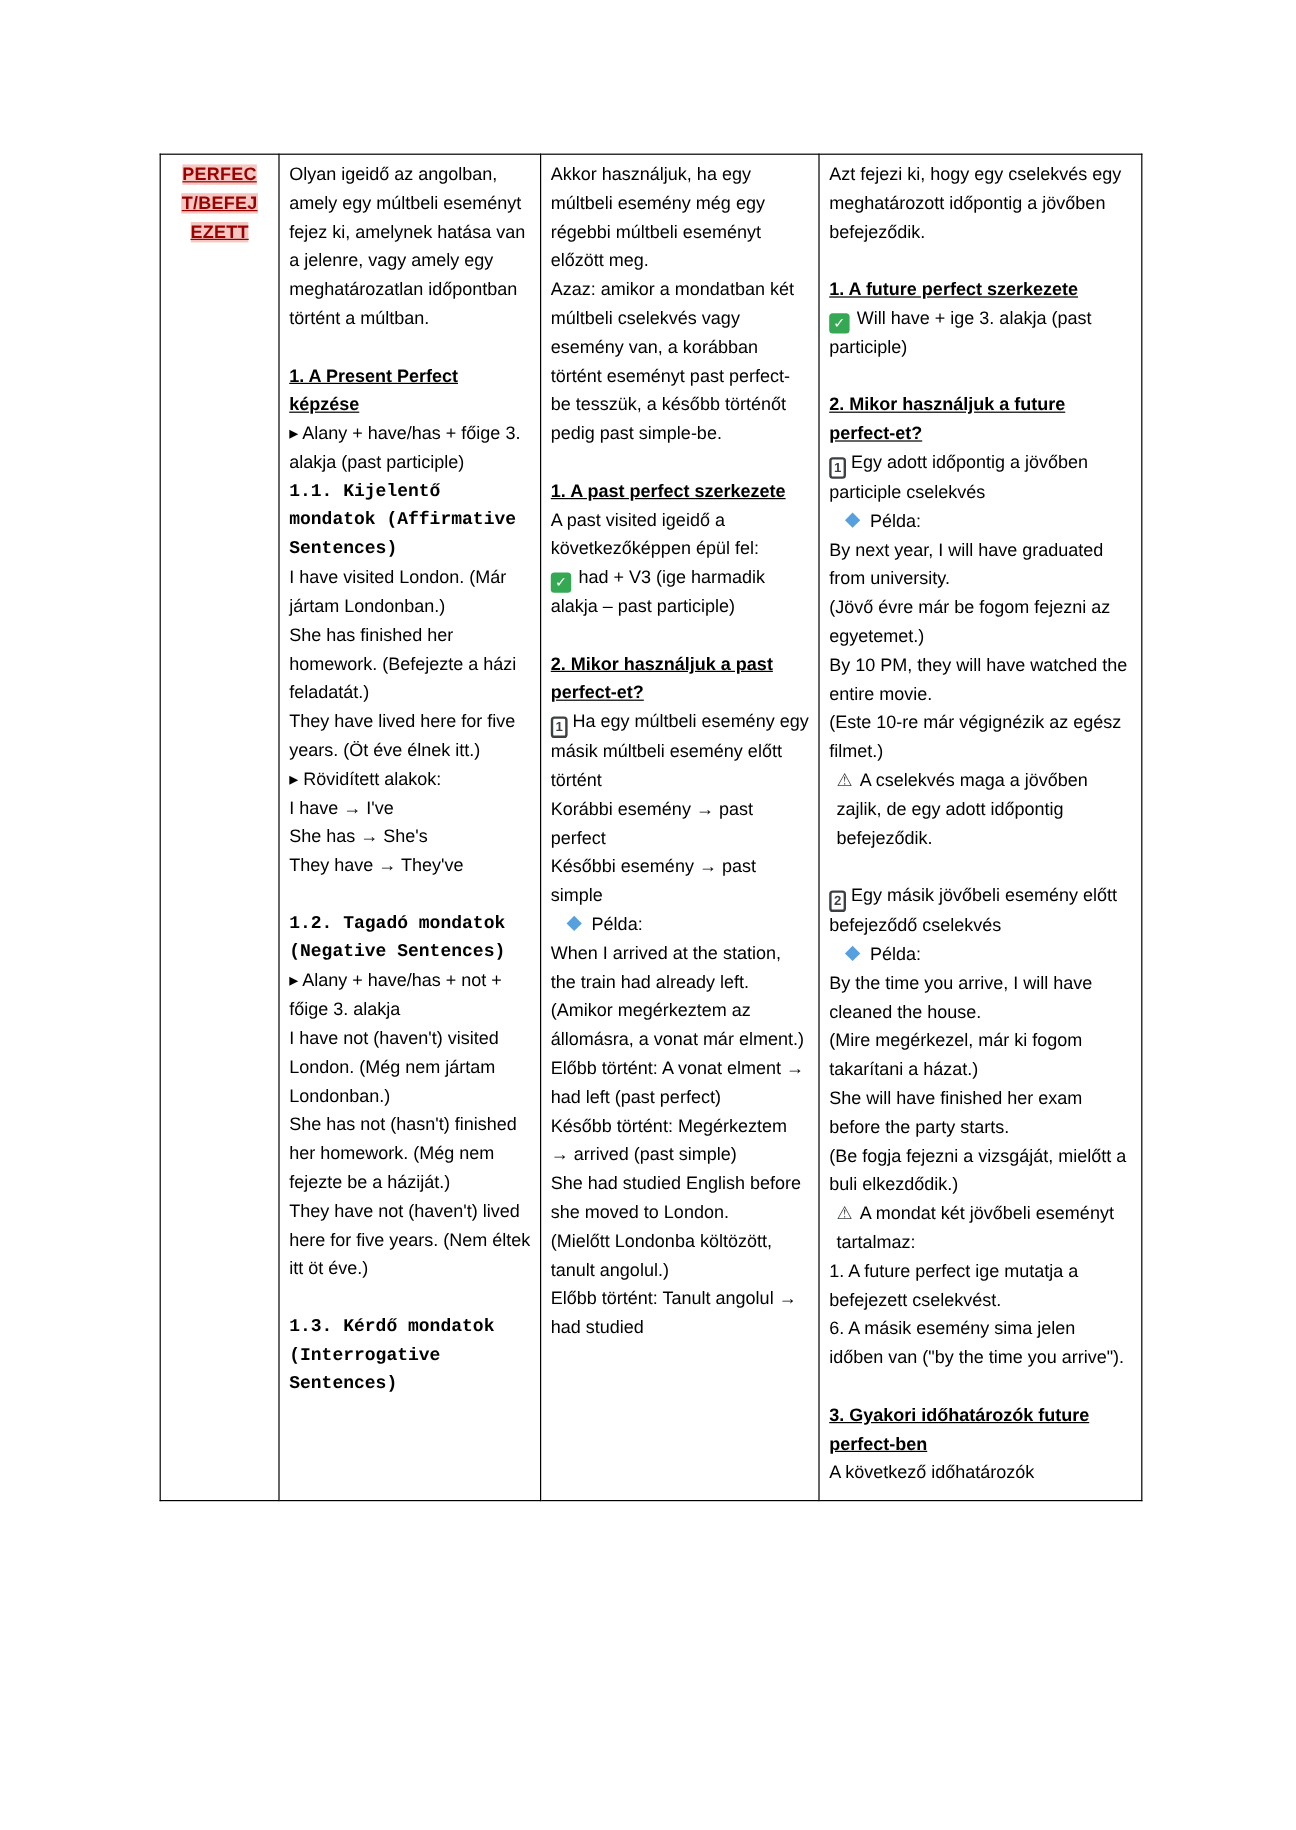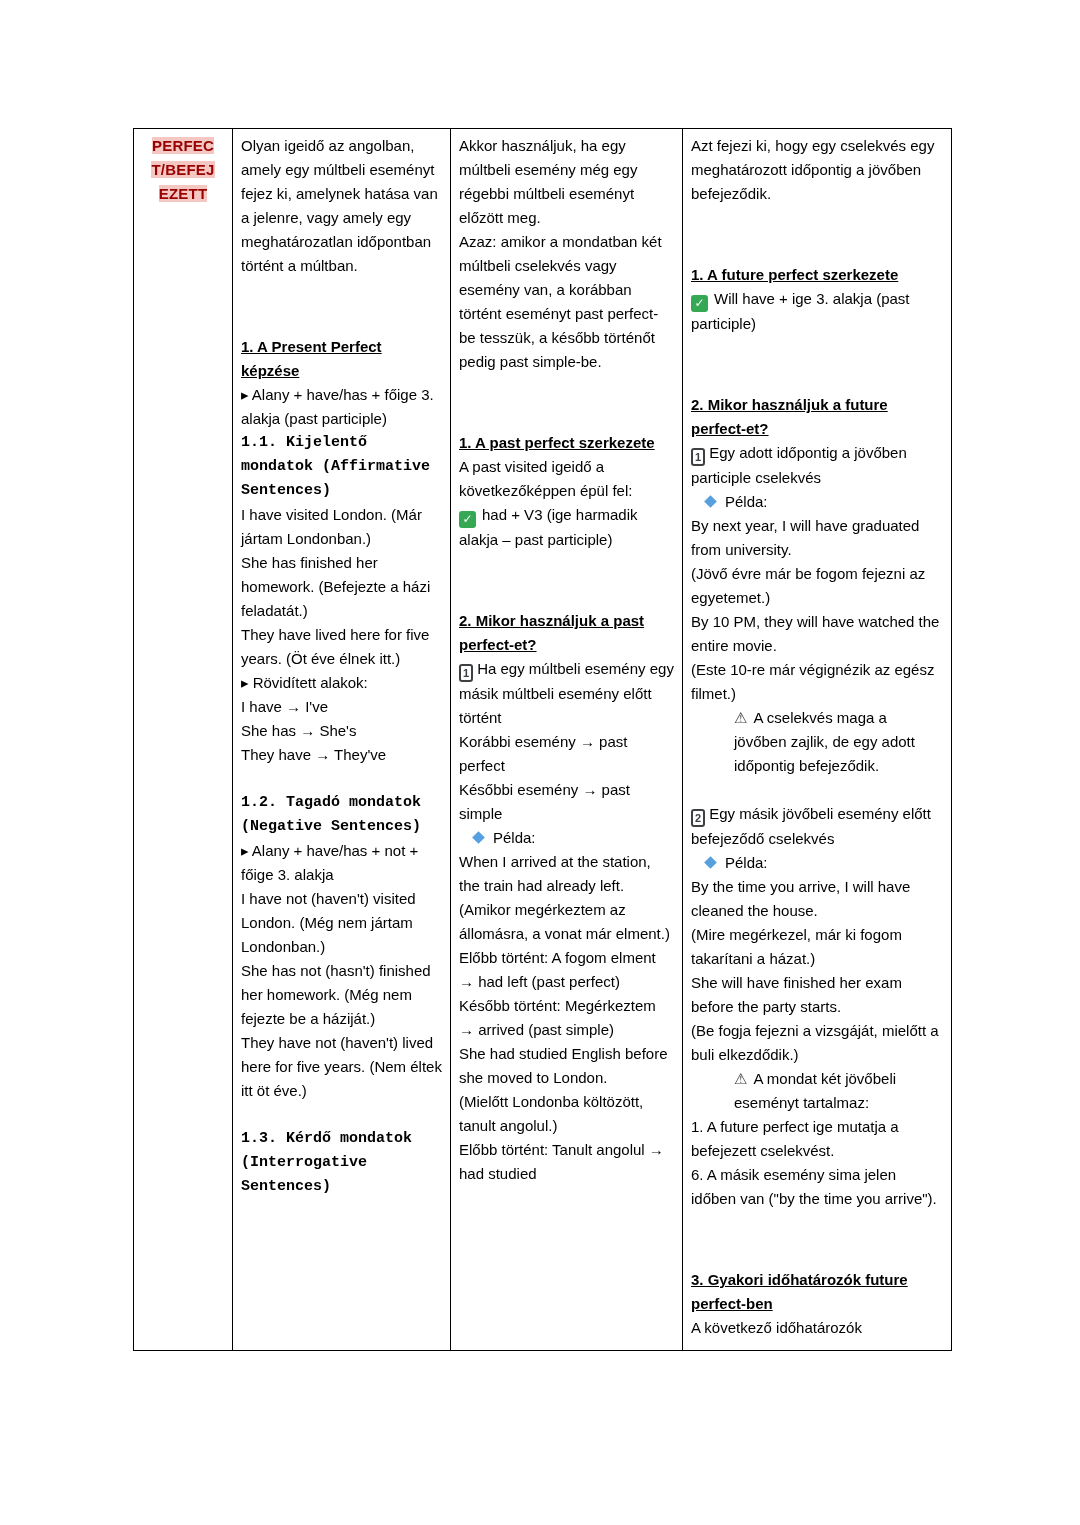--- a/index.html
+++ b/index.html
@@ -33,30 +33,31 @@
     color: #000000;
     word-wrap: break-word;
   }
   
   td.label-cell { text-align: center; padding-top: 6px; }
   .label-line { line-height: 24px; }
   .label-line .hl {
     background: var(--label-highlight, #f4c7c3);
     color: var(--label-color, #990000);
     font-weight: bold;
+    text-decoration: underline;
     letter-spacing: 0.2px;
     margin-top: 28px;
   }
   
   .blk { min-height: 24px; }
   .blk.spacer { height: 24px; }
-  .blk.h { font-weight: bold; text-decoration: underline; margin-top: 33px; }
+  .blk.h { font-weight: bold; text-decoration: underline; }
   .blk.b { font-weight: bold; font-family: Liberation Mono, monospace; }
   .blk.row-diamond { padding-left: 10px; }
-  .blk.row-warn { padding-left: 6px; margin-left: 37px; }
+  .blk.row-warn { padding-left: 6px; }
   
   .ico { display: inline-block; }
   .ico.check {
     width: 17px; height: 17px;
     background: var(--check-green, #34a853);
     border-radius: 3px;
     color: #ffffff;
     font-size: 12px;
     line-height: 17px;
     text-align: center;
@@ -139,21 +140,21 @@
             <div class="blk p"><span class="txt">A past visited igeidő a következőképpen épül fel:</span></div>
             <div class="blk p row-check"><span class="ico check">✓</span><span class="txt">had + V3 (ige harmadik alakja – past participle)</span></div>
             <div class="blk spacer"></div>
             <div class="blk h"><span class="txt">2. Mikor használjuk a past perfect-et?</span></div>
             <div class="blk p row-one"><span class="ico one">1</span><span class="txt">Ha egy múltbeli esemény egy másik múltbeli esemény előtt történt</span></div>
             <div class="blk p"><span class="txt">Korábbi esemény → past perfect</span></div>
             <div class="blk p"><span class="txt">Későbbi esemény → past simple</span></div>
             <div class="blk p row-diamond"><span class="ico diamond"></span><span class="txt">Példa:</span></div>
             <div class="blk p"><span class="txt">When I arrived at the station, the train had already left.</span></div>
             <div class="blk p"><span class="txt">(Amikor megérkeztem az állomásra, a vonat már elment.)</span></div>
-            <div class="blk p"><span class="txt">Előbb történt: A fogom elment → had left (past perfect)</span></div>
+            <div class="blk p"><span class="txt">Előbb történt: A vonat elment → had left (past perfect)</span></div>
             <div class="blk p"><span class="txt">Később történt: Megérkeztem → arrived (past simple)</span></div>
             <div class="blk p"><span class="txt">She had studied English before she moved to London.</span></div>
             <div class="blk p"><span class="txt">(Mielőtt Londonba költözött, tanult angolul.)</span></div>
             <div class="blk p"><span class="txt">Előbb történt: Tanult angolul → had studied</span></div>
           </td>
         <td>
             <div class="blk p"><span class="txt">Azt fejezi ki, hogy egy cselekvés egy meghatározott időpontig a jövőben befejeződik.</span></div>
             <div class="blk spacer"></div>
             <div class="blk h"><span class="txt">1. A future perfect szerkezete</span></div>
             <div class="blk p row-check"><span class="ico check">✓</span><span class="txt">Will have + ige 3. alakja (past participle)</span></div>

